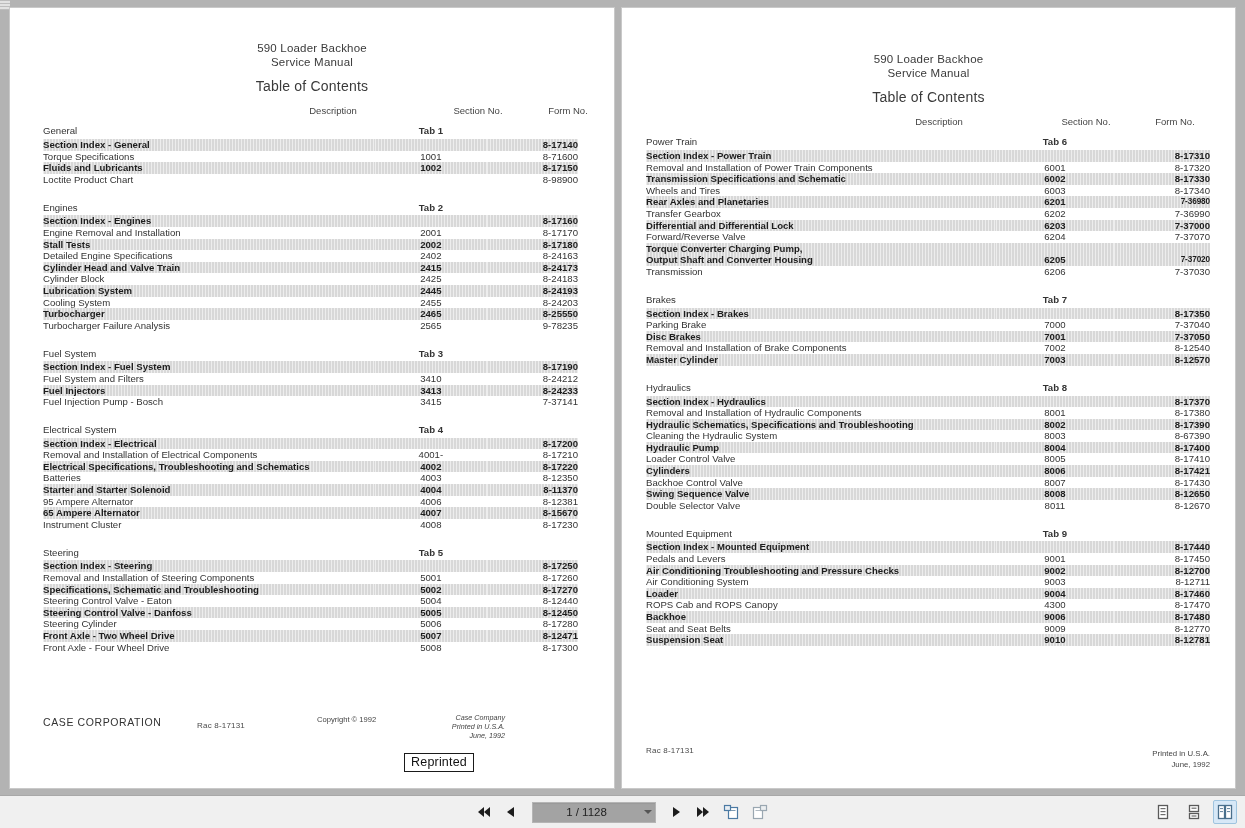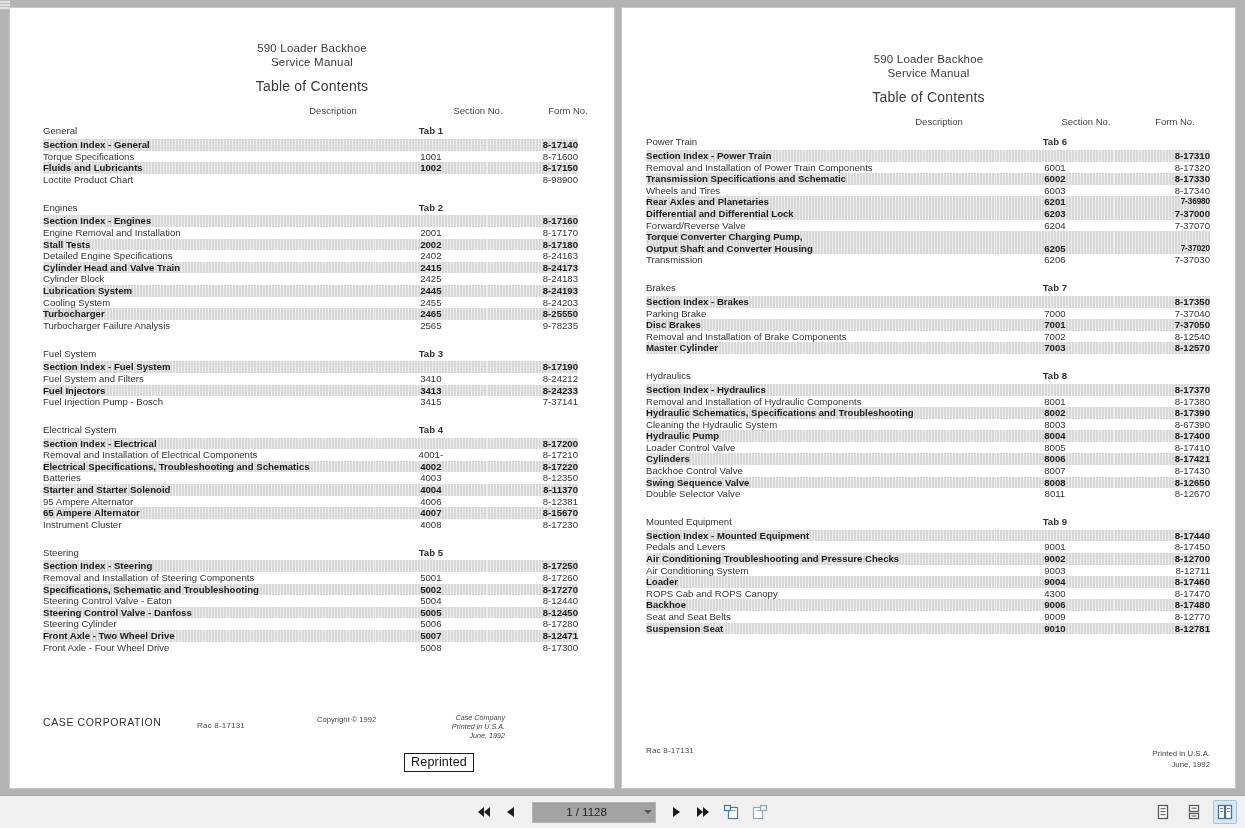--- a/index.html
+++ b/index.html
@@ -439,20 +439,25 @@
                   <tr>
                     <td class="c-desc">Wheels and Tires</td>
                     <td class="c-sec">6003</td>
                     <td class="c-form">8-17340</td>
                   </tr>
                   <tr class="shade">
                     <td class="c-desc">Rear Axles and Planetaries</td>
                     <td class="c-sec">6201</td>
                     <td class="c-form tiny-form">7-36980</td>
                   </tr>
+                  <tr>
+                    <td class="c-desc">Transfer Gearbox</td>
+                    <td class="c-sec">6202</td>
+                    <td class="c-form">7-36990</td>
+                  </tr>
                   <tr class="shade">
                     <td class="c-desc">Differential and Differential Lock</td>
                     <td class="c-sec">6203</td>
                     <td class="c-form">7-37000</td>
                   </tr>
                   <tr>
                     <td class="c-desc">Forward/Reverse Valve</td>
                     <td class="c-sec">6204</td>
                     <td class="c-form">7-37070</td>
                   </tr>

